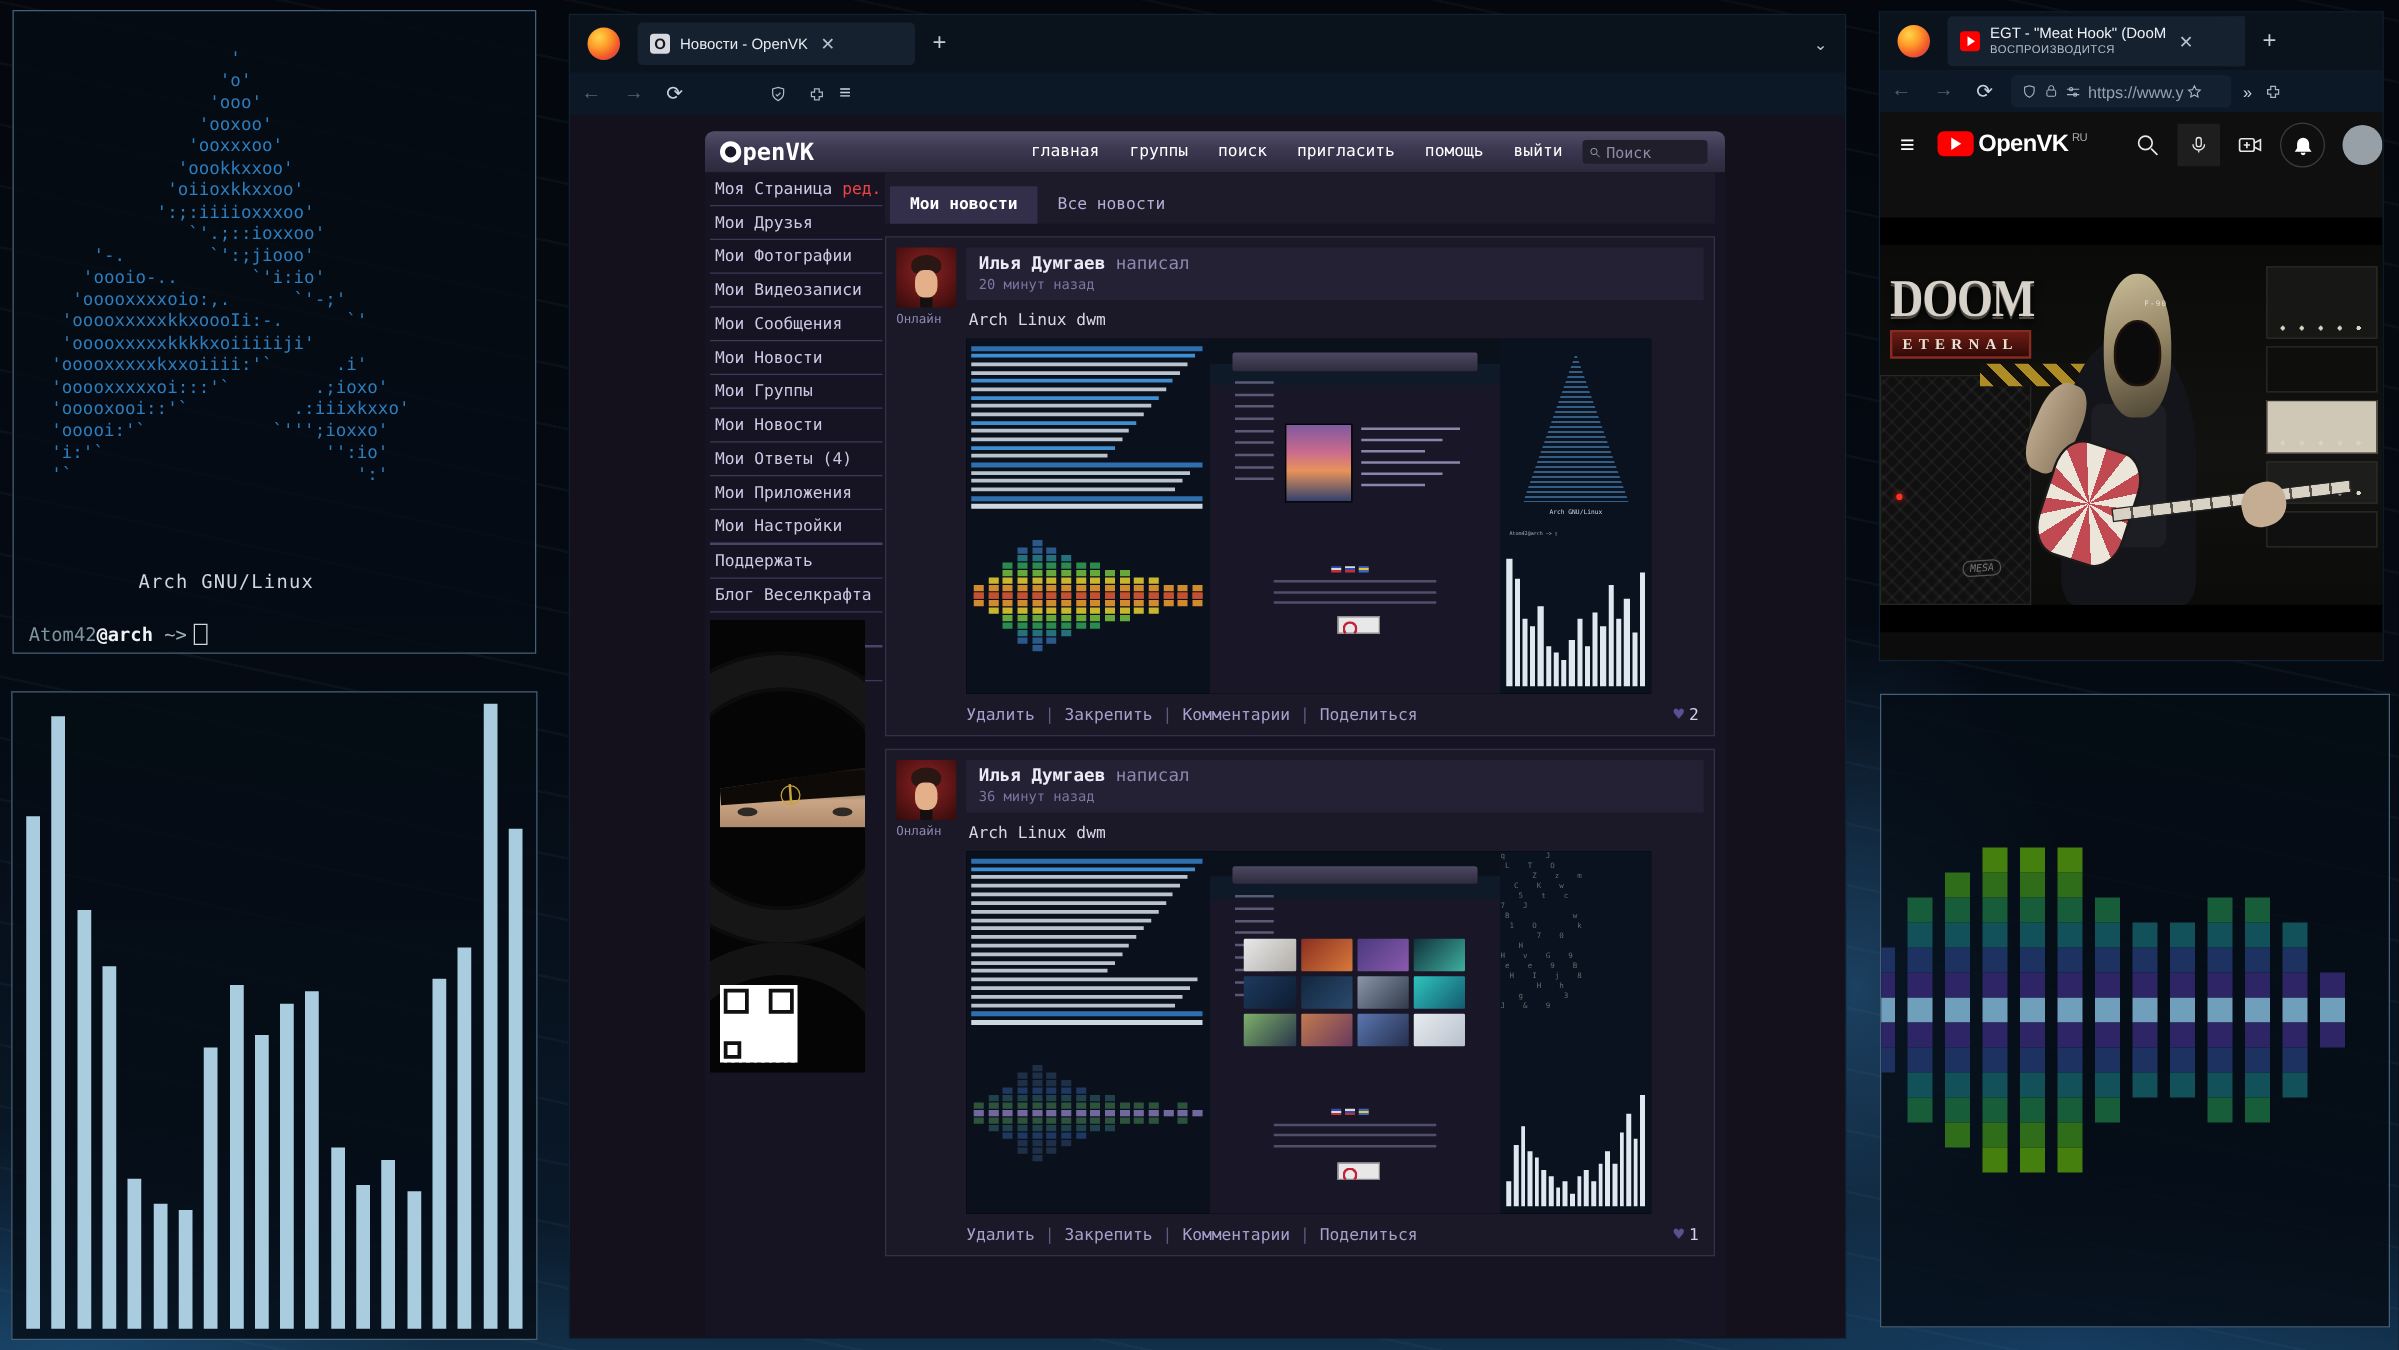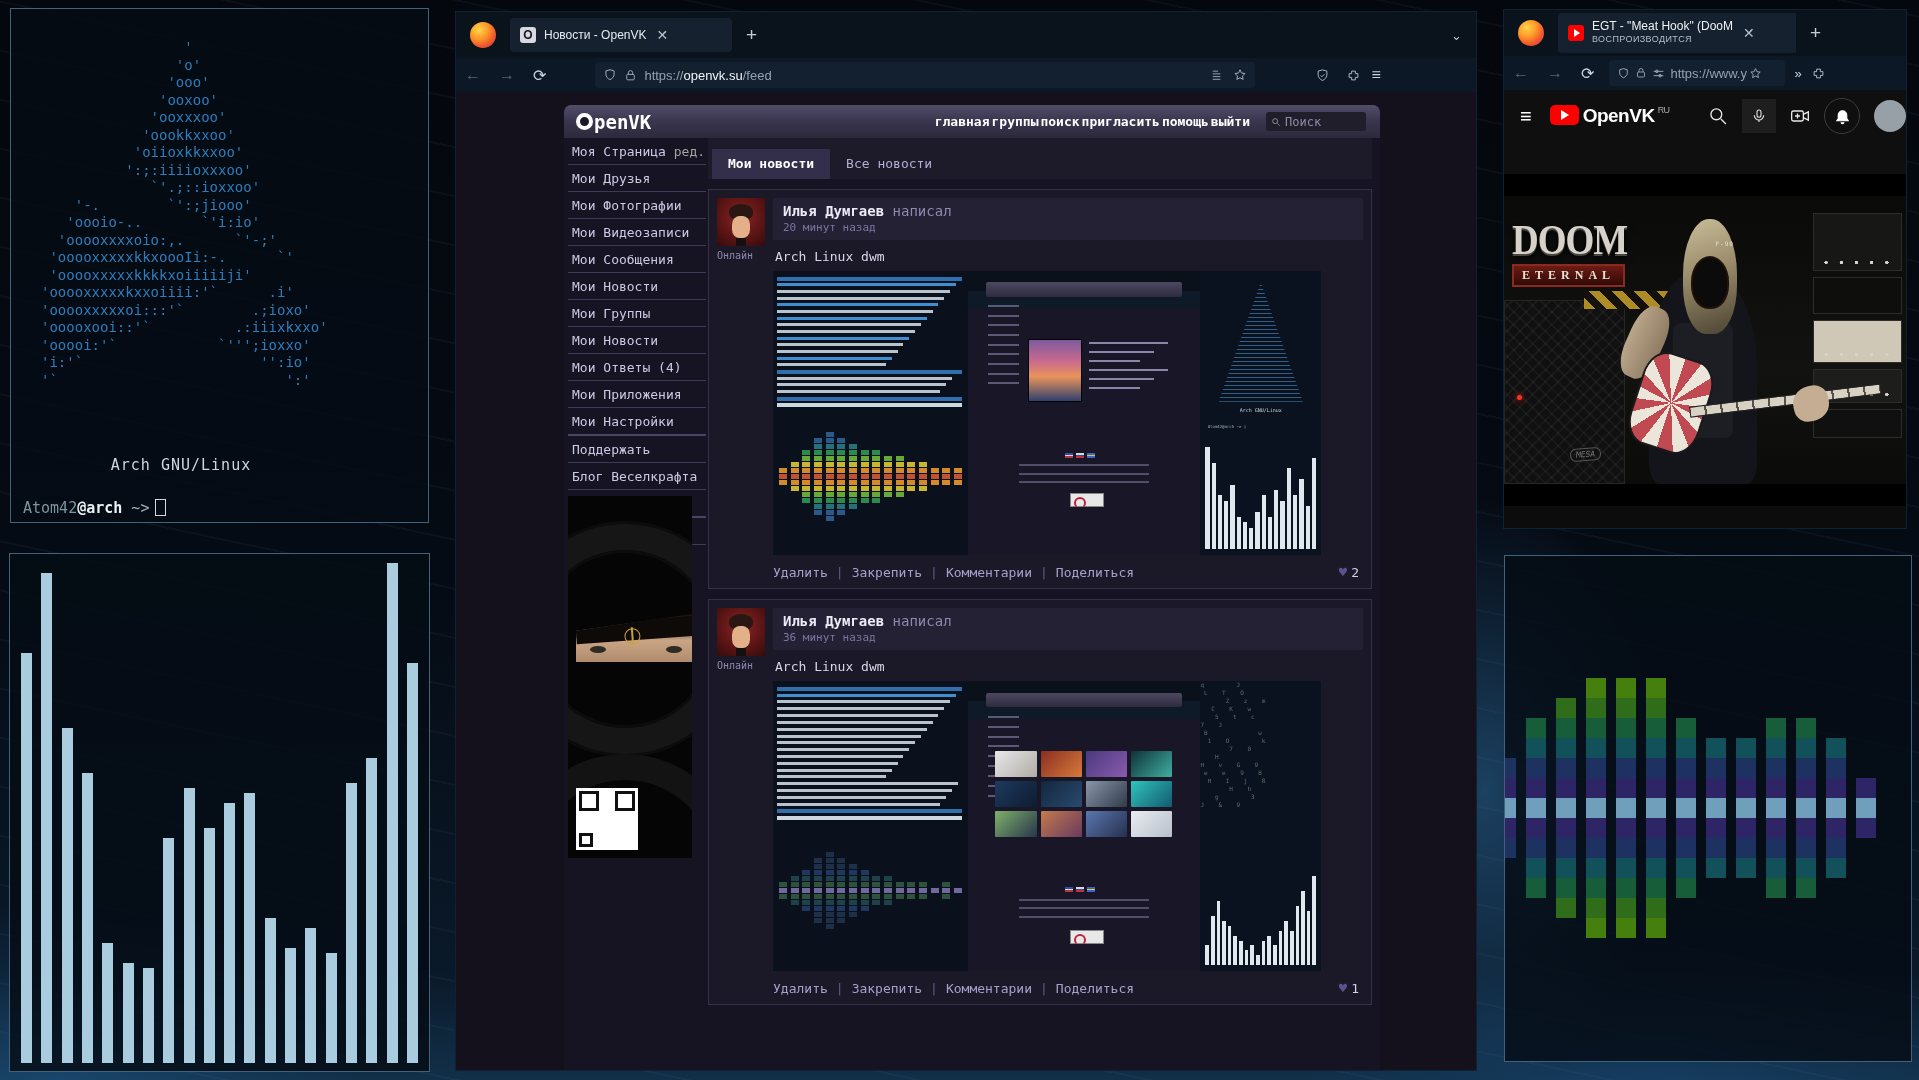--- a/index.html
+++ b/index.html
@@ -55,27 +55,27 @@
   .page{position:absolute;left:0;top:80px;right:0;bottom:0;overflow:hidden;}
 
   
   .center-browser{left:456px;top:12px;width:1020px;height:1058px;}
   .center-browser .page{background:#14111d;font-size:13px;}
   .ovk-header{position:absolute;left:108px;top:13px;width:816px;height:33px;border-radius:7px 7px 0 0;
     background:linear-gradient(180deg,#534e68 0%,#3b3750 45%,#2c293c 100%);
     display:flex;align-items:center;color:#fff;}
   .ovk-logo{font-size:19px;font-weight:bold;margin-left:12px;letter-spacing:0;display:flex;align-items:center;}
   .o-ring{width:17px;height:17px;border:4px solid #fff;border-radius:50%;background:#1a1726;display:inline-block;margin-right:1px;}
-  .ovk-nav{margin-left:auto;display:flex;gap:2px;font-size:13px;font-weight:bold;}
+  .ovk-nav{margin-left:auto;display:flex;gap:24px;font-size:13px;font-weight:normal;}
   .ovk-nav div{color:#fff;}
   .ovk-search{width:100px;height:19px;background:#211e2c;border-radius:3px;margin:0 14px 0 16px;display:flex;align-items:center;padding:0 5px;color:#8f8ba8;font-size:12px;gap:4px;}
   .ovk-body{position:absolute;left:108px;top:46px;width:816px;bottom:0;background:#161323;}
   .ovk-sidebar{position:absolute;left:4px;top:0;width:138px;}
   .sb-item{padding:6px 2px 5px 4px;border-bottom:1px solid #3d3956;color:#ccc9e4;font-size:13px;white-space:nowrap;}
-  .sb-item .extra{color:#a3a3a3;}
+  .sb-item .extra{color:#ef4444;}
   .sb-item.group-end{border-bottom:2px solid #4a4566;}
   .ovk-sideimg{position:absolute;left:4px;top:358px;width:124px;height:362px;background:#050505;overflow:hidden;}
   .si-ring{position:absolute;left:-58px;top:28px;width:230px;height:230px;border-radius:50%;border:26px solid #161616;box-shadow:0 0 0 3px #0c0c0c inset,0 0 0 3px #0c0c0c;}
   .si-ring2{position:absolute;left:-58px;top:258px;width:230px;height:230px;border-radius:50%;border:26px solid #131313;}
   .si-face{position:absolute;left:8px;top:118px;width:116px;height:48px;background:linear-gradient(180deg,#171310 0%,#2a211a 15%,#c9a585 55%,#b08a6c 100%);clip-path:polygon(0 35%,100% 0,100% 100%,0 100%);}
   .si-band{position:absolute;left:0;top:6px;width:120px;height:20px;background:#0d0a08;transform:rotate(-4deg);}
   .si-compass{position:absolute;left:48px;top:8px;width:16px;height:16px;border:1.5px solid #caa23a;border-radius:50%;}
   .si-compass:after{content:"";position:absolute;left:6px;top:-2px;width:1.5px;height:16px;background:#caa23a;}
   .si-eyes{position:absolute;left:14px;bottom:6px;width:92px;height:10px;display:flex;justify-content:space-between;}
   .si-eyes i{width:16px;height:7px;background:#2e2a24;border-radius:50%;}
@@ -252,46 +252,20 @@
         <span style="font-size:12px;white-space:nowrap;overflow:hidden;">Новости - OpenVK</span>
         <span class="x">✕</span>
       </div>
       <div class="newtab">+</div>
       <div class="tabchevron">⌄</div>
     </div>
     <div class="navbar">
       <span class="nbtn dim">←</span>
       <span class="nbtn dim">→</span>
       <span class="nbtn">⟳</span>
-      <div class="urlbar" style="margin-left:40px;max-width:660px;">
-        <span class="icon" style="margin-right:7px;">
-            <svg class="li" width="14" height="14" viewBox="0 0 24 24">
-              <path d="M12 3l7 2v6c0 4-3 7-7 9-4-2-7-5-7-9V5z"></path>
-            </svg>
-          </span>
-        <span class="icon" style="margin-right:7px;">
-            <svg class="li" width="13" height="13" viewBox="0 0 24 24">
-              <rect x="5" y="10" width="14" height="10" rx="2"></rect>
-              <path d="M8 10V7a4 4 0 0 1 8 0v3"></path>
-            </svg>
-          </span>
-        <span>https://</span>
-          <span class="host">openvk.su</span>
-          <span>/feed</span>
-        <span class="icon" style="margin-left:auto;margin-right:10px;">
-            <svg class="li" width="13" height="13" viewBox="0 0 24 24">
-              <path d="M5 4h10M5 9h14M5 14h14M5 19h14"></path>
-            </svg>
-          </span>
-        <span class="icon">
-            <svg class="li" width="14" height="14" viewBox="0 0 24 24">
-              <path d="M12 3l2.7 5.7 6 .7-4.5 4.2 1.2 6-5.4-3-5.4 3 1.2-6L3.3 9.4l6-.7z"></path>
-            </svg>
-          </span>
-      </div>
       <span class="icon" style="margin-left:60px;">
           <svg class="li" width="15" height="15" viewBox="0 0 24 24">
             <path d="M12 3l7 2v6c0 4-3 7-7 9-4-2-7-5-7-9V5z"></path>
             <path d="M9 12l2 2 4-4"></path>
           </svg>
         </span>
       <span class="icon" style="margin-left:16px;">
           <svg class="li" width="15" height="15" viewBox="0 0 24 24">
             <path d="M5 9h4V5h6v4h4v6h-4v4H9v-4H5z"></path>
           </svg>

